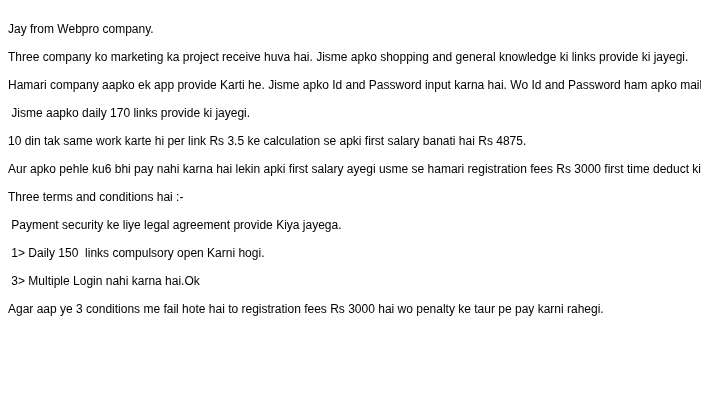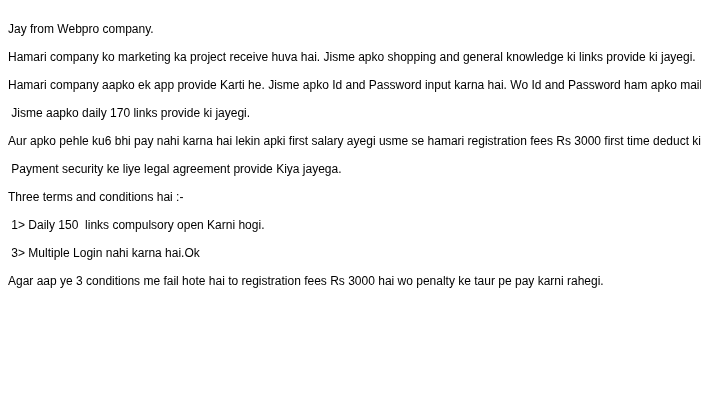--- a/index.html
+++ b/index.html
@@ -29,23 +29,24 @@
     white-space: pre;        
     overflow: hidden;        
   }
 </style>
 </head>
 <body>
 
 <div class="page">
   <div class="text-block">
     <p>Jay from Webpro company.</p>
-    <p>Hamari company ko marketing ka project receive huva hai. Jisme apko shopping and general knowledge ki links provide ki jayegi.</p>
+    <p>Three company ko marketing ka project receive huva hai. Jisme apko shopping and general knowledge ki links provide ki jayegi.</p>
     <p>Hamari company aapko ek app provide Karti he. Jisme apko Id and Password input karna hai. Wo Id and Password ham apko mail</p>
     <p> Jisme aapko daily 170 links provide ki jayegi.</p>
+    <p>10 din tak same work karte hi per link Rs 3.5 ke calculation se apki first salary banati hai Rs 4875.</p>
     <p>Aur apko pehle ku6 bhi pay nahi karna hai lekin apki first salary ayegi usme se hamari registration fees Rs 3000 first time deduct ki</p>
+    <p>Three terms and conditions hai :-</p>
     <p> Payment security ke liye legal agreement provide Kiya jayega.</p>
-    <p>Three terms and conditions hai :-</p>
     <p> 1&gt; Daily 150  links compulsory open Karni hogi.</p>
     <p> 3&gt; Multiple Login nahi karna hai.Ok</p>
     <p>Agar aap ye 3 conditions me fail hote hai to registration fees Rs 3000 hai wo penalty ke taur pe pay karni rahegi.</p>
   </div>
 </div>
 
 </body></html>

